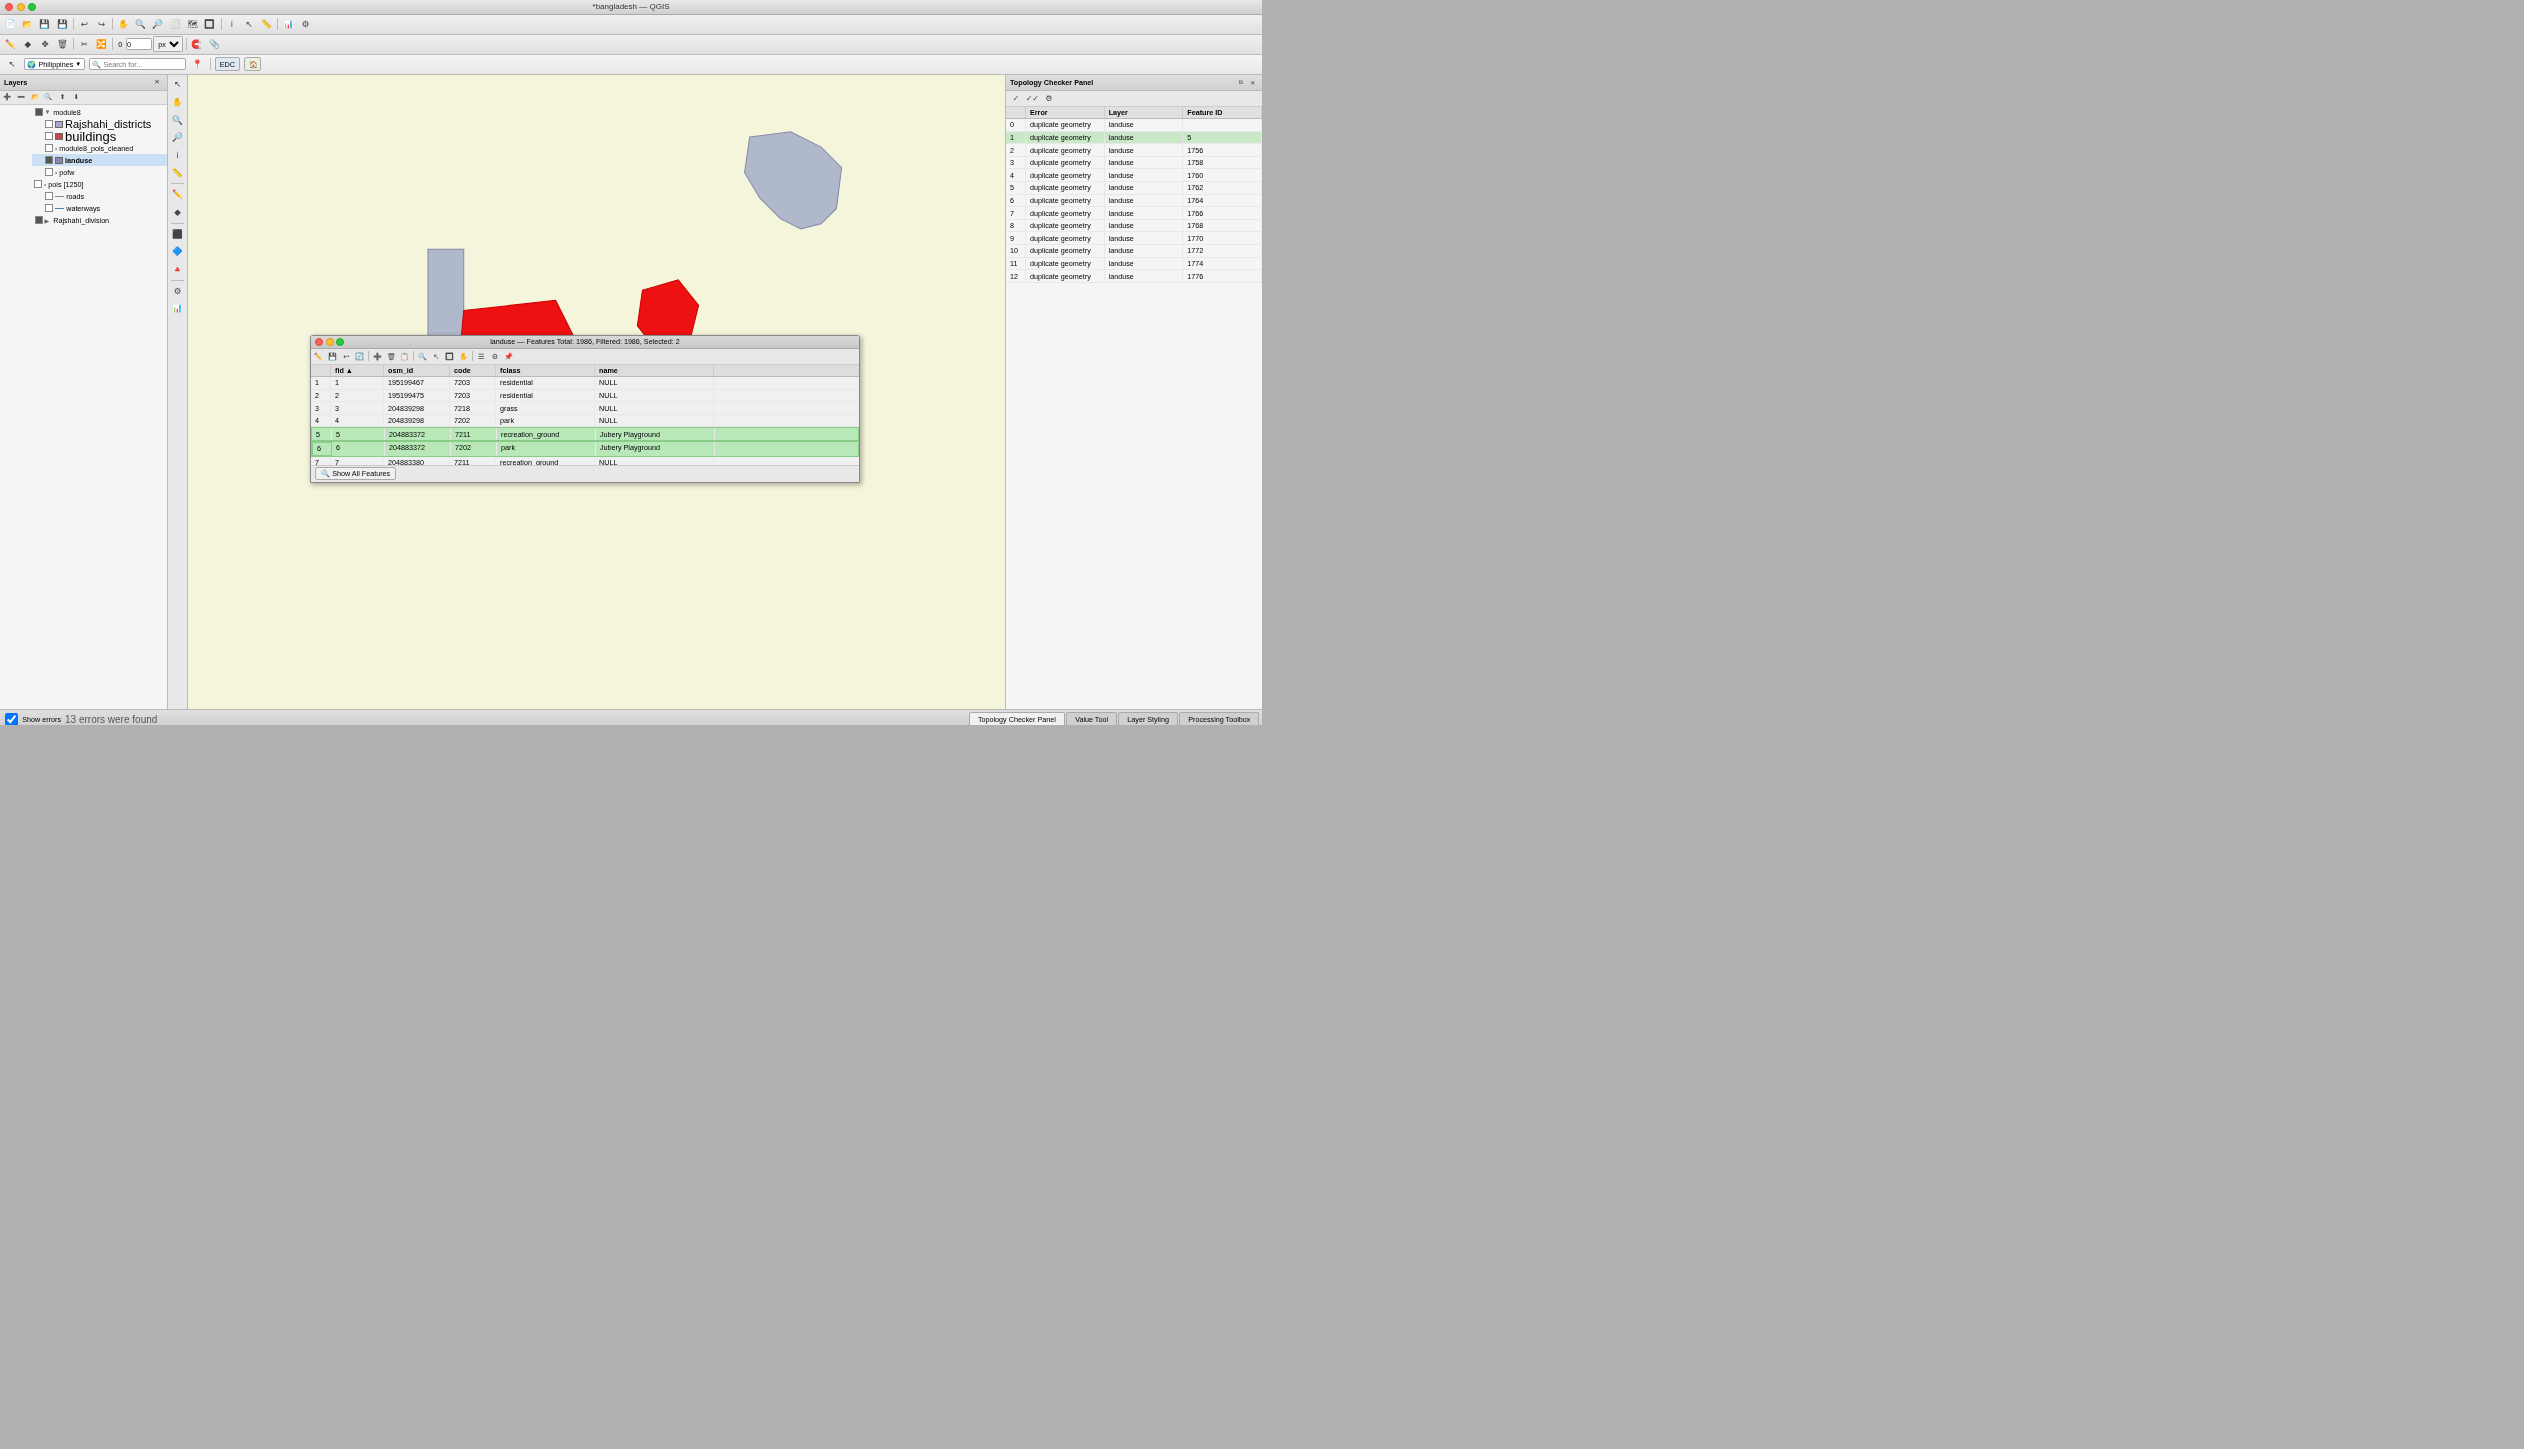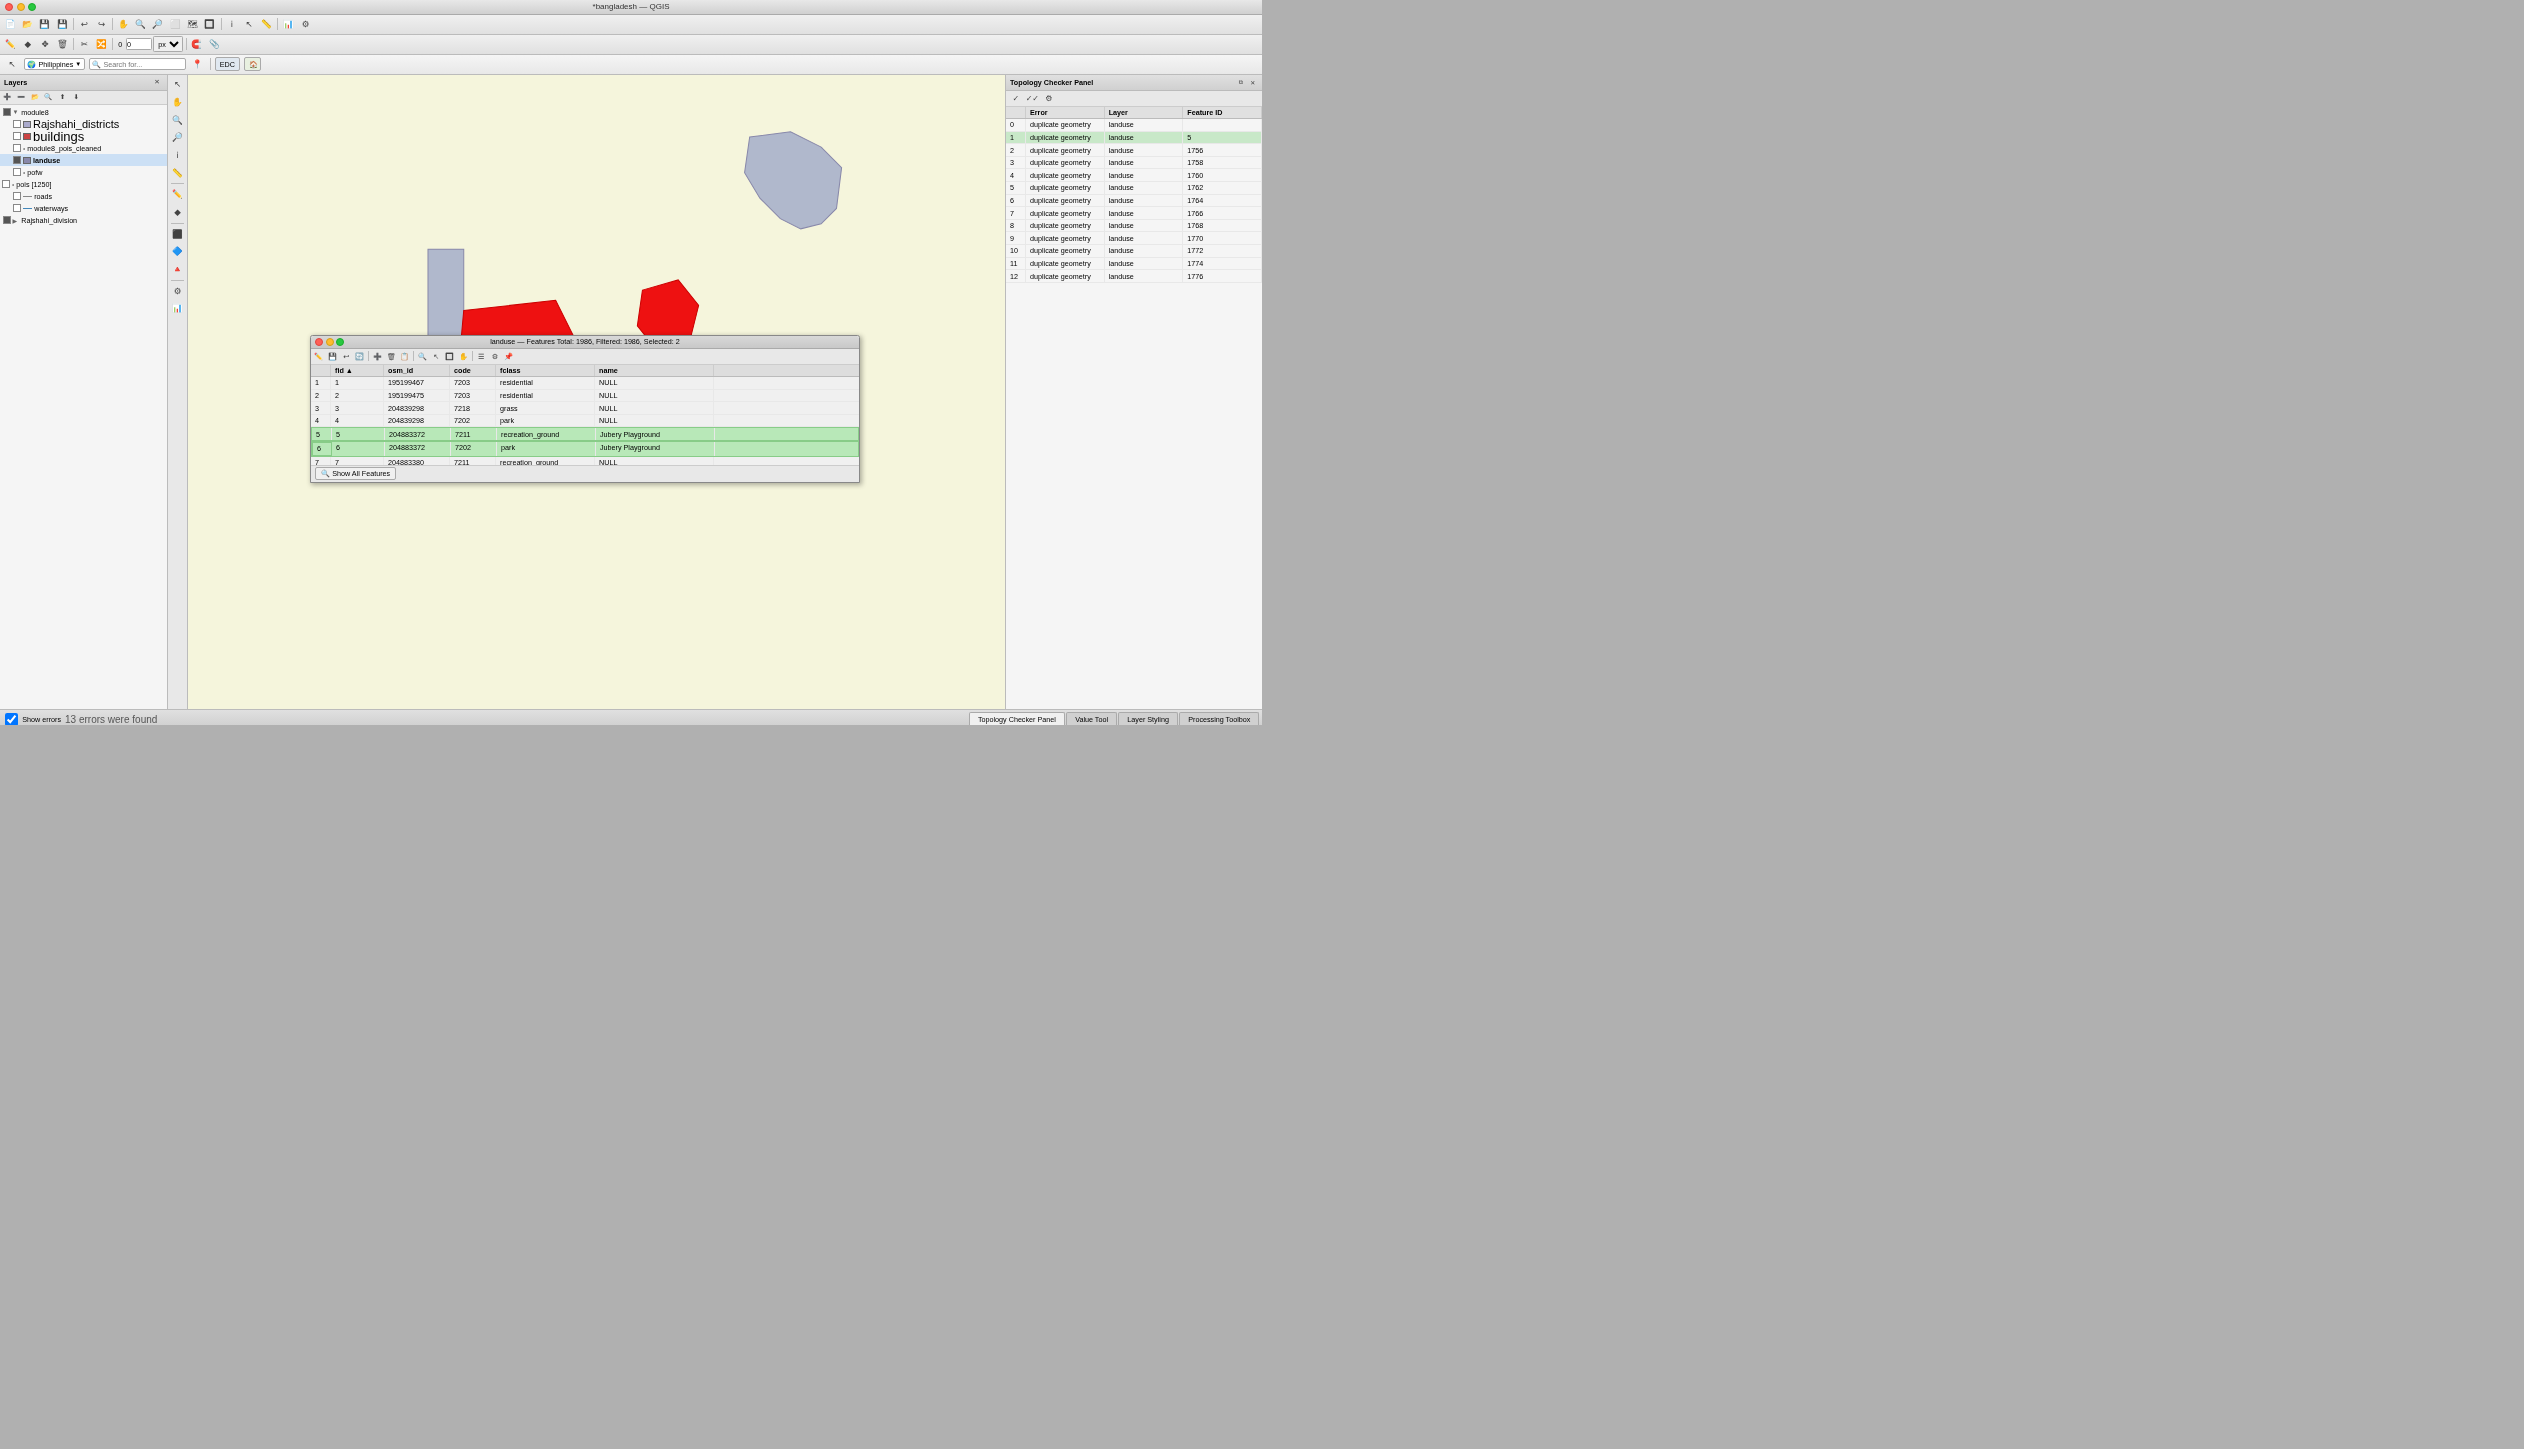--- a/index.html
+++ b/index.html
@@ -127,20 +127,21 @@
       border-bottom: 0.7px solid #ccc;
       display: flex;
       align-items: center;
       padding: 0 1.3px;
       gap: 0.7px;
     }
     #layers-content {
       flex: 1;
       overflow-y: auto;
       padding: 1.3px 0;
+      margin-left: 32px;
     }
     .layer-item {
       display: flex;
       align-items: center;
       padding: 0.7px 2.6px;
       gap: 2px;
       cursor: pointer;
       height: 12px;
     }
     .layer-item.selected { background: #cce0f5; }

